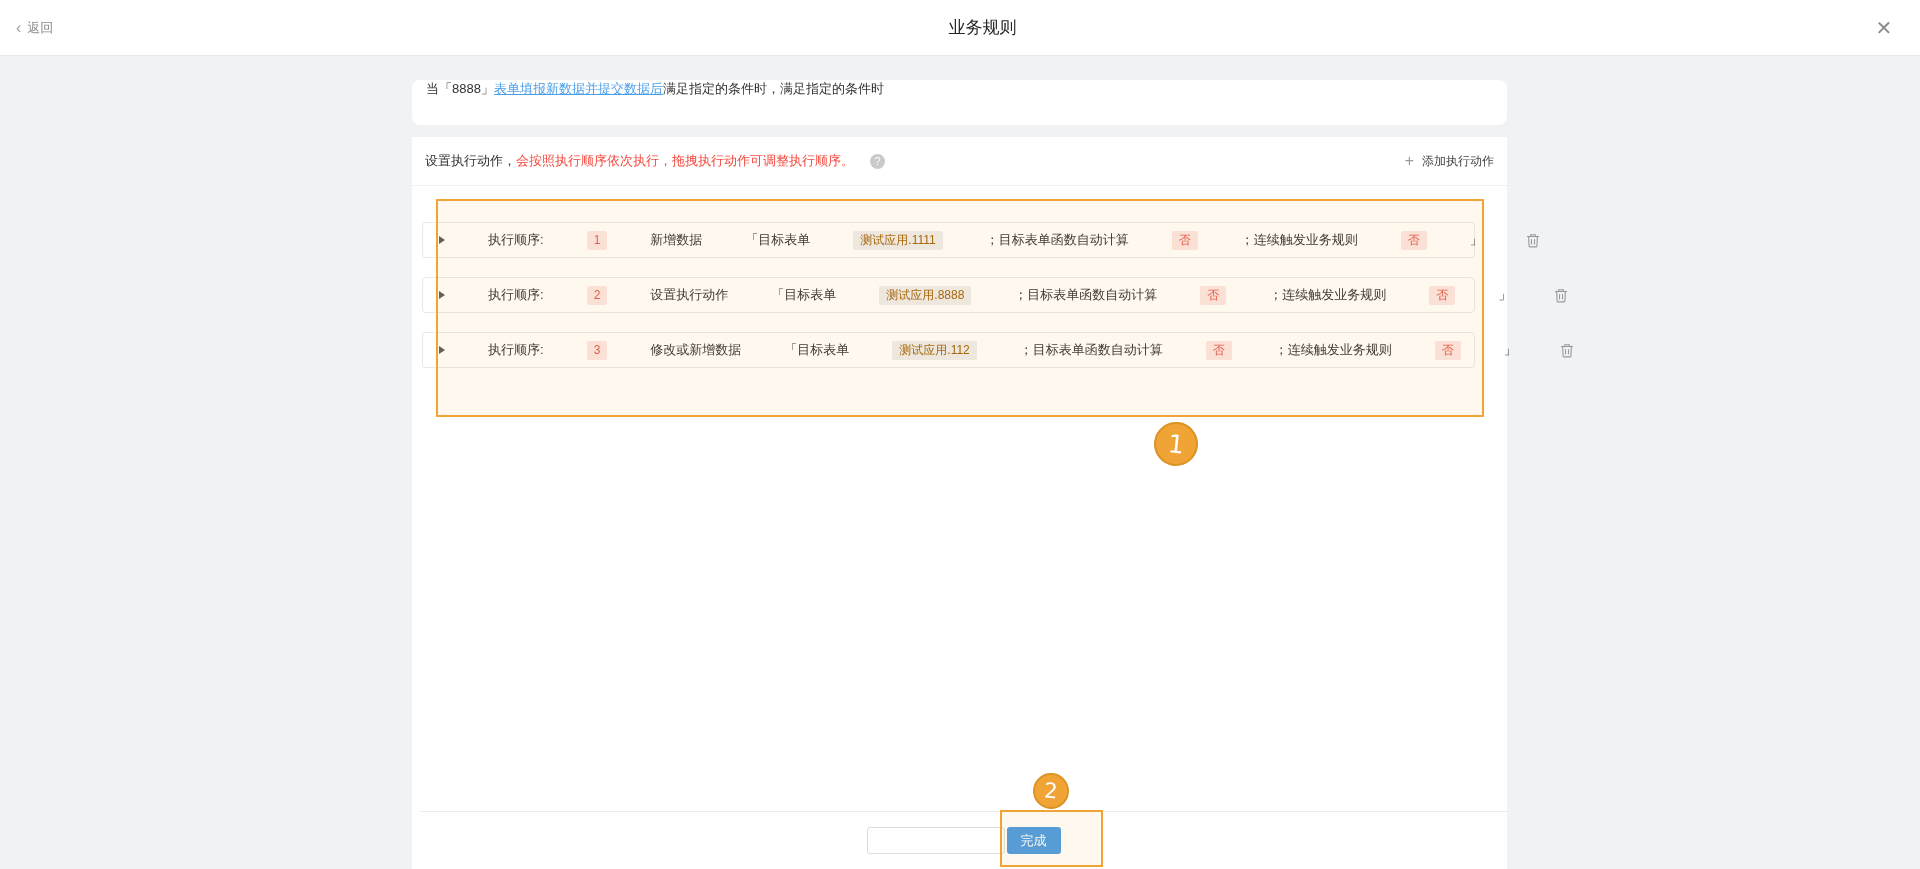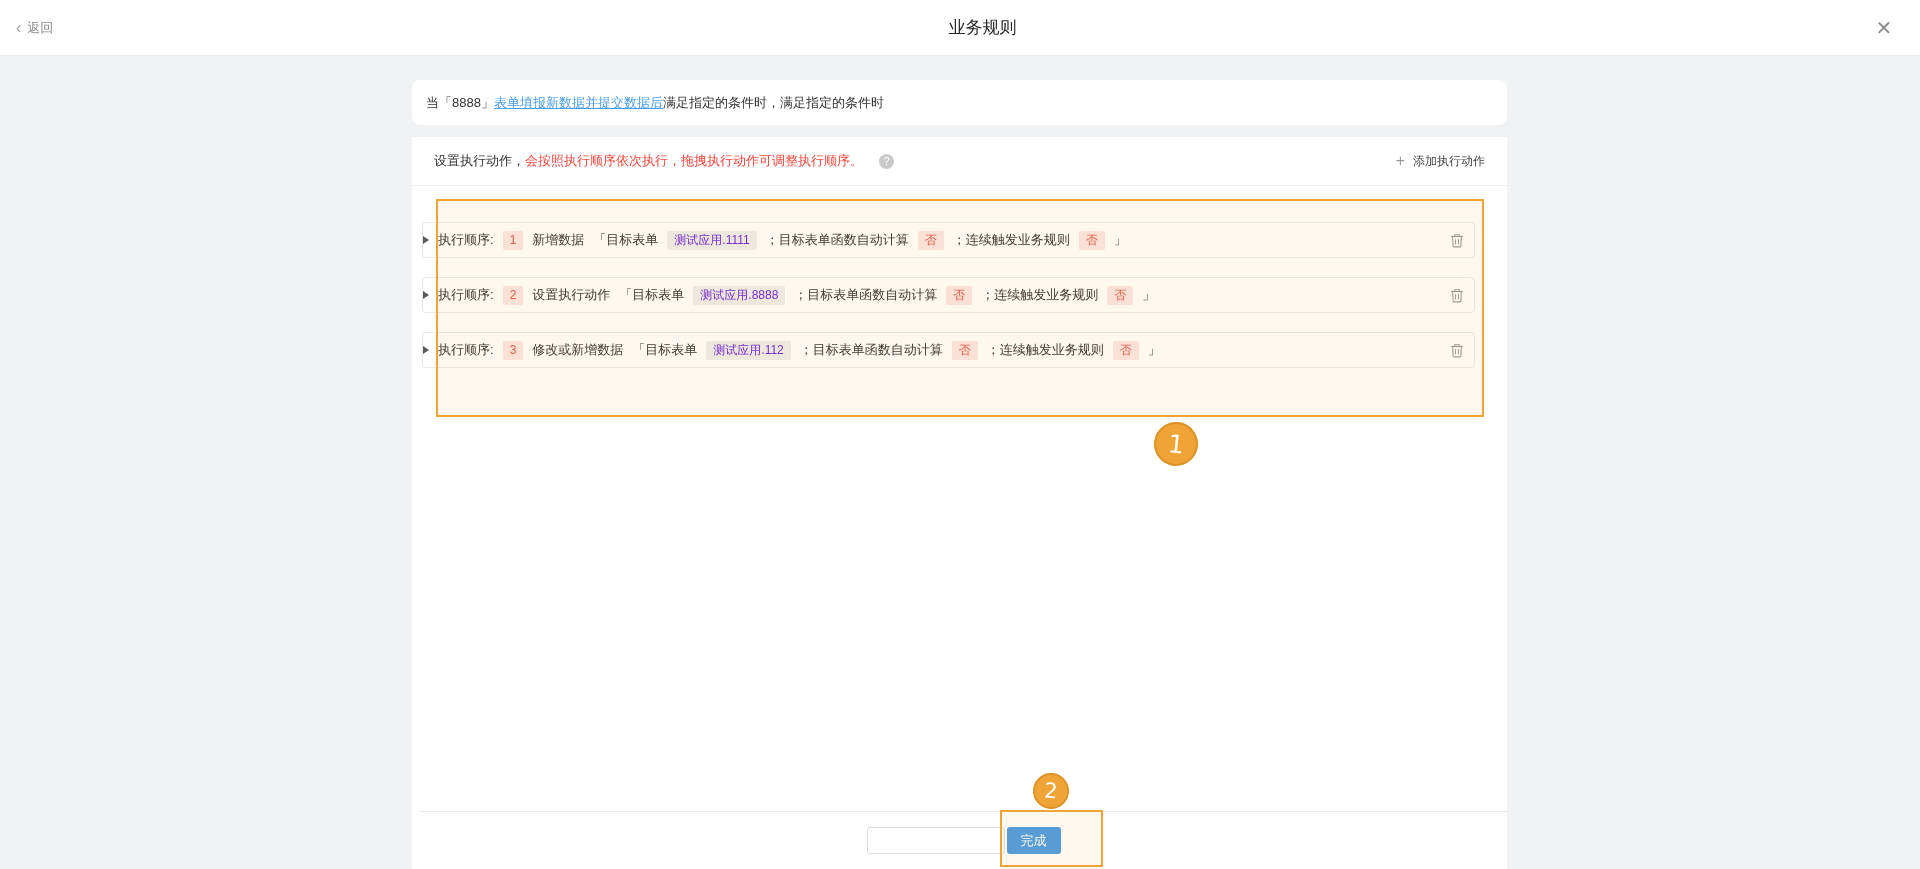--- a/index.html
+++ b/index.html
@@ -14,46 +14,46 @@
     gap:6px; color:#8c8c8c; font-size:13px; cursor:pointer; }
   .back-chevron { font-size:16px; line-height:1; color:#a0a0a0; }
   .page-title { position:absolute; left:0; right:0; text-align:center; color:#262626;
     font-size:17px; font-weight:500;margin-left:45px; }
   .close-btn { position:absolute; right:22px; top:14px; width:28px; height:28px;
     display:flex; align-items:center; justify-content:center; color:#8c8c8c;
     font-size:20px; cursor:pointer; }
 
   
   .banner { position:absolute; left:412px; top:80px; width:1095px; height:45px;
-    background:#fff; border-radius:8px; display:flex; align-items:center;
+    background:#fff; border-radius:8px; display:flex; align-items:flex-start;
     padding:0 14px; font-size:13px; color:#333; }
   .banner .link { color:var(--link-blue,#4a9eea); text-decoration:underline; cursor:pointer;font-family:Liberation Mono, monospace; }
 
   
   .main { position:absolute; left:412px; top:137px; width:1095px; height:732px; background:#fff; }
-  .main-header { height:49px; display:flex; align-items:center; padding:0 22px;
+  .main-header { height:49px; display:flex; align-items:center; padding:0 13px;
     border-bottom:1px solid #efefef; font-size:13px; color:#333; }
   .main-header .red { color:var(--red-text,#f5493e); }
   .help-icon { width:15px; height:15px; border-radius:50%; background:#c9c9c9; color:#fff;
     font-size:11px; line-height:15px; text-align:center; margin-left:16px; cursor:pointer; flex:0 0 auto; }
   .add-action { margin-left:auto; display:flex; align-items:center; gap:8px; cursor:pointer; }
   .add-action .plus { color:#9a9a9a; font-size:16px; line-height:1; }
   .add-action .lbl { color:#444; font-size:12px; }
 
   
   .rules { position:relative; padding:36px 0 0 10px; }
   .rule-row { width:1053px; height:36px; background:#fff; border:1px solid #e9e9e9;
-    border-radius:4px; display:flex; align-items:center; 
-    margin-bottom:19px; font-size:13px; color:#333; }
+    border-radius:4px; display:flex; align-items:center; padding-left:16px;
+    margin-bottom:19px; font-size:13px; color:#333;gap:34px; }
   .rule-row > * { margin-right:9px; flex:0 0 auto; }
   .caret { width:0; height:0; border-left:6px solid #5a5a5a;
     border-top:4px solid transparent; border-bottom:4px solid transparent; cursor:pointer; }
   .badge { display:inline-block; padding:1px 7px; border-radius:2px; font-size:12px; line-height:17px; }
   .badge.red { background:#fce6e3; color:var(--badge-red,#e05a50); }
-  .badge.gray { background:#ededed; color:#6d28d9; }
+  .badge.gray { background:#ededed; color:#a16207; }
   .trash { margin-left:auto; margin-right:10px; cursor:pointer; display:flex; align-items:center; }
 
   
   .main-footer { position:absolute; left:8px; right:0; bottom:0; height:58px;
     border-top:1px solid #ebebeb; background:#fff; display:flex; align-items:center;
     justify-content:center; gap:2px; }
   .btn-secondary { width:138px; height:27px; background:#fff; border:1px solid #dcdcdc;
     border-radius:3px; cursor:pointer; }
   .btn-done { width:54px; height:27px; background:var(--done-blue,#4b9ce3); color:#fff;
     border:none; border-radius:3px; font-size:13px; cursor:pointer;

